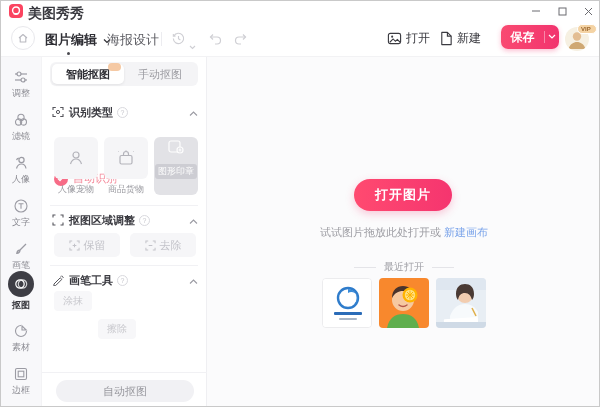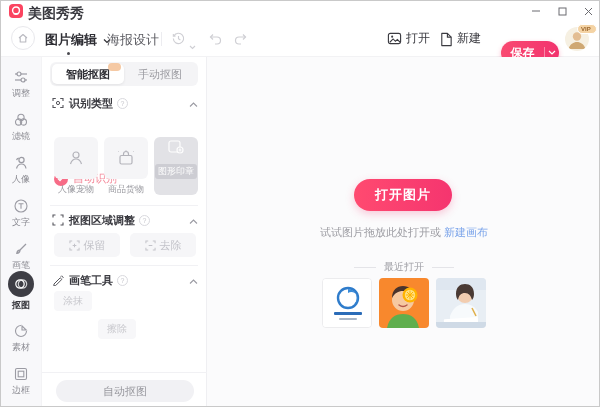--- a/index.html
+++ b/index.html
@@ -133,28 +133,28 @@
     </span>
 
     <span class="abs flex" style="left:386px;top:9px;">
       <svg width="15" height="15" viewBox="0 0 16 16">
           <rect x="1.5" y="2.5" width="13" height="11" rx="2" fill="none" stroke="#3a3a40" stroke-width="1.2"></rect>
           <circle cx="5.5" cy="6" r="1.1" fill="#3a3a40"></circle>
           <path d="M3 12l3.5-3.5 2.5 2.5 2-2 3 3" fill="none" stroke="#3a3a40" stroke-width="1.2"></path>
         </svg>
       <span class="tb-text" style="margin-left:4px;">打开</span>
     </span>
-    <span class="abs flex" style="left:438px;top:9px;align-items:flex-end;">
+    <span class="abs flex" style="left:438px;top:9px;">
       <svg width="14" height="15" viewBox="0 0 14 16">
           <path d="M2.5 1.5h6l4 4v9h-10z" fill="none" stroke="#3a3a40" stroke-width="1.2" stroke-linejoin="round"></path>
           <path d="M8.5 1.5v4h4" fill="none" stroke="#3a3a40" stroke-width="1.2"></path>
         </svg>
       <span class="tb-text" style="margin-left:4px;">新建</span>
     </span>
-    <div class="abs save-pill" style="left:500px;top:20px;">
+    <div class="abs save-pill" style="left:500px;top:4px;border-radius:7px;">
       <span class="lbl">保存</span>
       <span class="sep"></span>
       <svg width="14" height="6" viewBox="0 0 14 6" style="flex:0 0 14px;">
           <path d="M4 1l3 3 3-3" fill="none" stroke="#fff" stroke-width="1.2"></path>
         </svg>
     </div>
     <div class="abs avatar" style="left:564px;top:6px;">
       <svg width="24" height="24" viewBox="0 0 24 24">
           <circle cx="12" cy="9.5" r="4.2" fill="#e3bd92"></circle>
           <path d="M3.5 22c1.5-5 5-7 8.5-7s7 2 8.5 7z" fill="#cfa873"></path>
@@ -262,21 +262,21 @@
     <div class="seg">
       <div class="seg-item active">
         <span>智能抠图</span>
         <span class="seg-badge"></span>
       </div>
       <div class="seg-item">
         <span>手动抠图</span>
       </div>
     </div>
 
-    <div class="sec-head" style="top:39px;">
+    <div class="sec-head" style="top:48px;">
       <svg width="12" height="12" viewBox="0 0 12 12">
           <path d="M1 4V1.5h2.8M8.2 1.5H11V4M11 8v2.5H8.2M3.8 10.5H1V8" fill="none" stroke="#55555c" stroke-width="1.1"></path>
           <circle cx="6" cy="6" r="1.6" fill="none" stroke="#55555c" stroke-width="1"></circle>
         </svg>
       <span class="sec-title">识别类型</span>
       <span class="help">?</span>
       <span class="chev-up"><svg width="9" height="6" viewBox="0 0 9 6">
             <path d="M1 4.5L4.5 1 8 4.5" fill="none" stroke="#9b9ba3" stroke-width="1.1"></path>
           </svg></span>
     </div>

